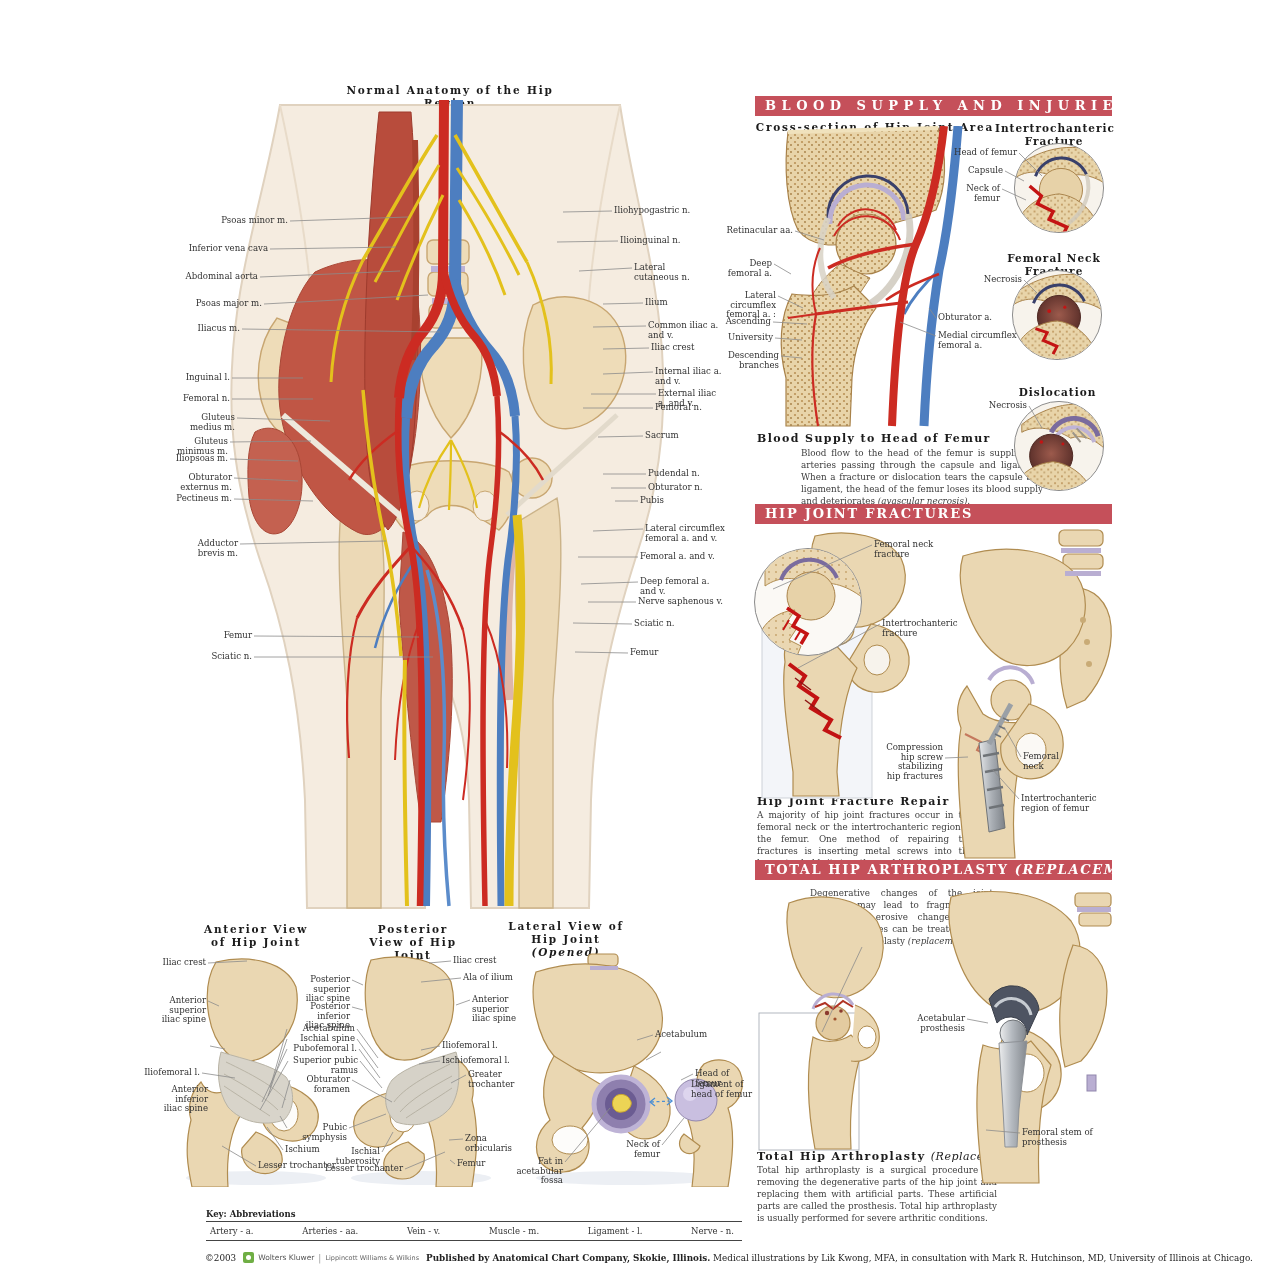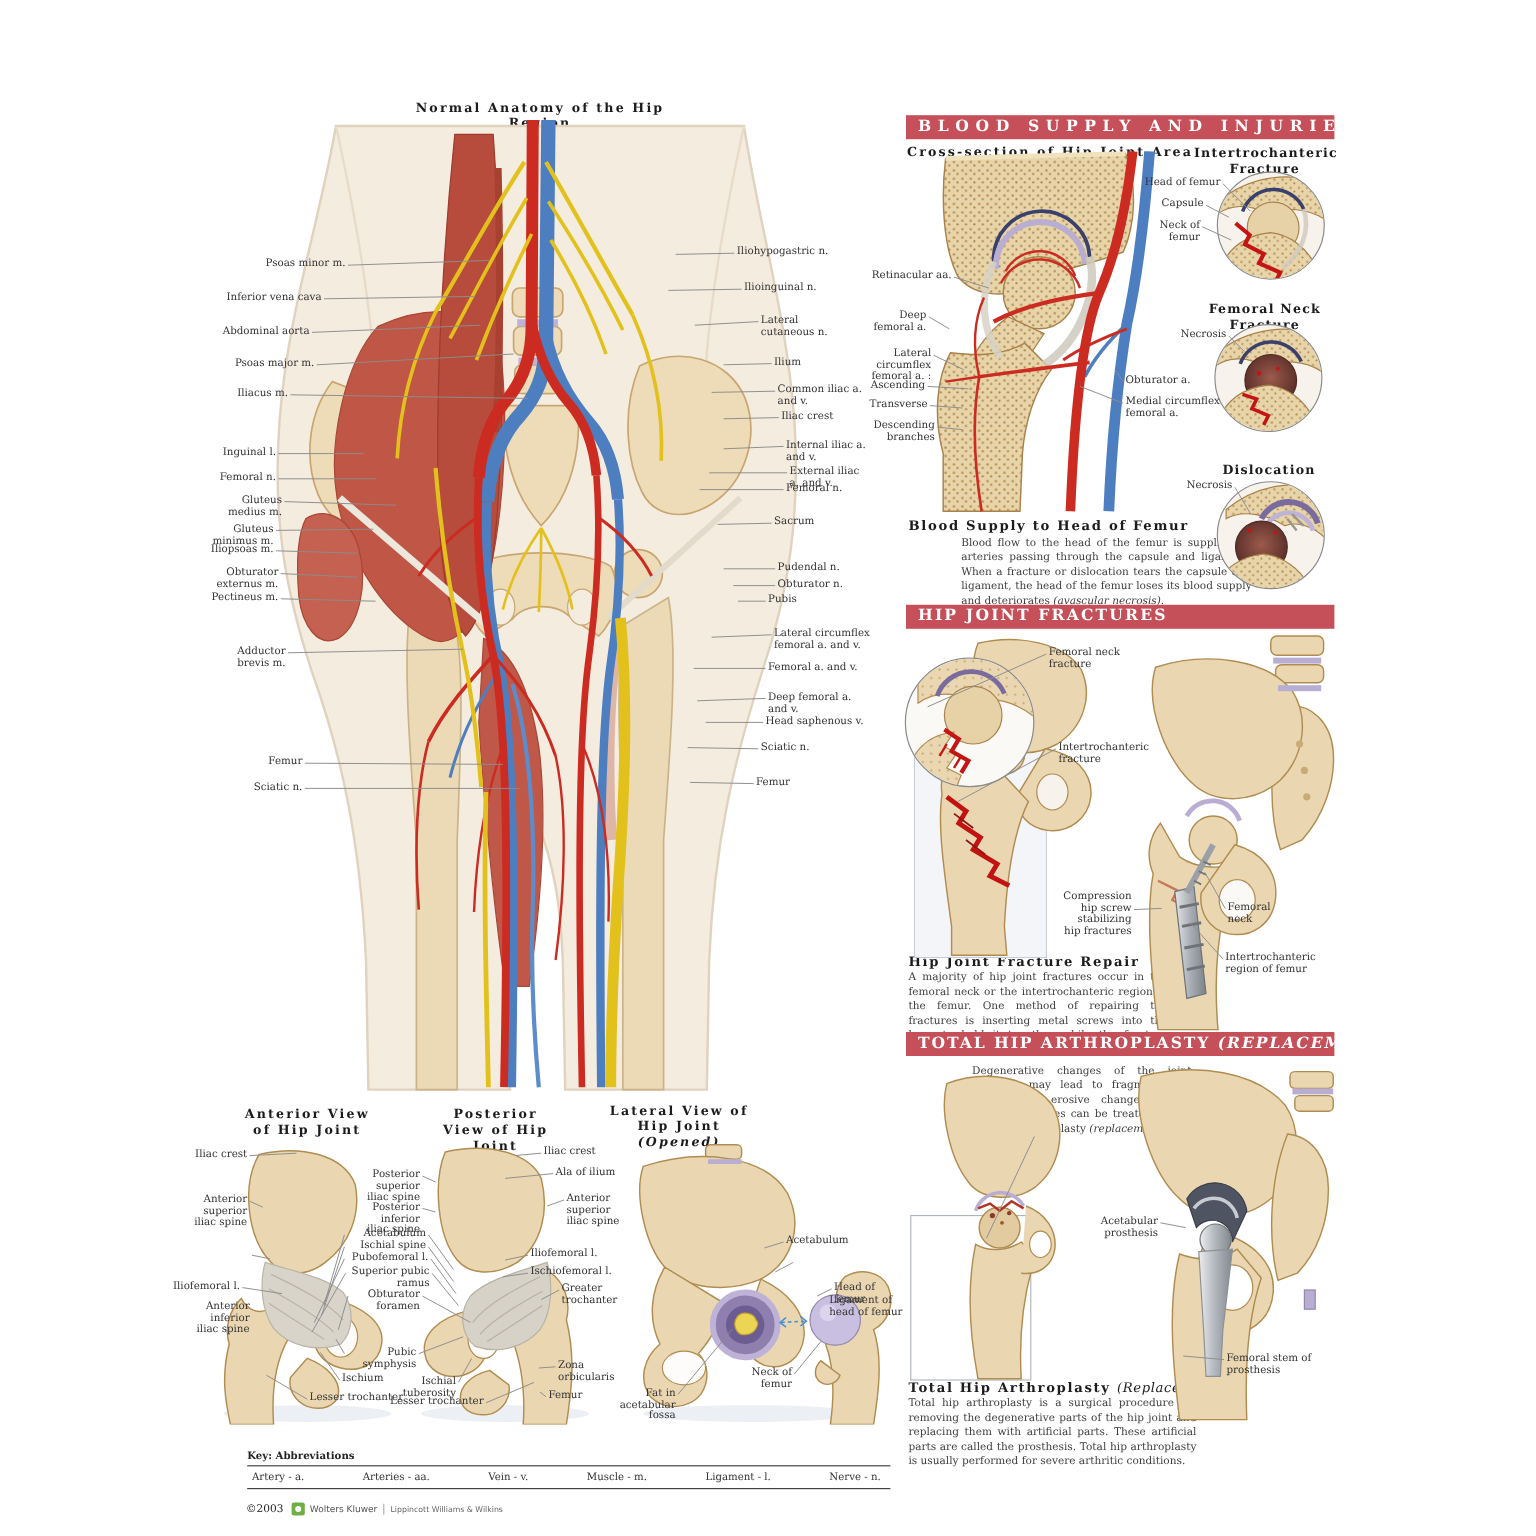--- a/index.html
+++ b/index.html
@@ -398,20 +398,21 @@
   <div class="rule" style="left:206px;top:1240px;width:536px;"></div>
 
   <div class="footer">
     <span>©2003</span>
     <span class="wk">
       <span class="wk-icon"></span>
       <span class="wk-name">Wolters Kluwer</span>
       <span class="wk-div">|</span>
       <span class="wk-name2">Lippincott Williams &amp; Wilkins</span>
     </span>
+    <span><b>Published by Anatomical Chart Company, Skokie, Illinois.</b><span> Medical illustrations by Lik Kwong, MFA, in consultation with Mark R. Hutchinson, MD, University of Illinois at Chicago.</span></span>
   </div>
 
   <svg id="leader-svg">
       <line x1="290" y1="221" x2="408" y2="217"></line>
       <line x1="270" y1="249" x2="396" y2="247"></line>
       <line x1="260" y1="277" x2="400" y2="271"></line>
       <line x1="264" y1="304" x2="428" y2="295"></line>
       <line x1="242" y1="329" x2="440" y2="332"></line>
       <line x1="232" y1="378" x2="303" y2="378"></line>
       <line x1="232" y1="399" x2="313" y2="399"></line>
@@ -524,28 +525,28 @@
       <div class="lbl" style="left: 655px; top: 367px; width: 72px;">Internal iliac a. and v.</div>
       <div class="lbl" style="left: 658px; top: 389px; width: 68px;">External iliac a. and v.</div>
       <div class="lbl" style="left: 655px; top: 403px; width: 60px;">Femoral n.</div>
       <div class="lbl" style="left: 645px; top: 431px; width: 60px;">Sacrum</div>
       <div class="lbl" style="left: 648px; top: 469px; width: 70px;">Pudendal n.</div>
       <div class="lbl" style="left: 648px; top: 483px; width: 70px;">Obturator n.</div>
       <div class="lbl" style="left: 640px; top: 496px; width: 50px;">Pubis</div>
       <div class="lbl" style="left: 645px; top: 524px; width: 90px;">Lateral circumflex femoral a. and v.</div>
       <div class="lbl" style="left: 640px; top: 552px; width: 92px;">Femoral a. and v.</div>
       <div class="lbl" style="left: 640px; top: 577px; width: 70px;">Deep femoral a. and v.</div>
-      <div class="lbl" style="left: 638px; top: 597px; width: 96px;">Head saphenous v.</div>
+      <div class="lbl" style="left: 638px; top: 597px; width: 96px;">Nerve saphenous v.</div>
       <div class="lbl" style="left: 634px; top: 619px; width: 60px;">Sciatic n.</div>
       <div class="lbl" style="left: 630px; top: 648px; width: 60px;">Femur</div>
       <div class="lbl ta-r" style="left: 715px; top: 226px; width: 78px;">Retinacular aa.</div>
       <div class="lbl ta-r" style="left: 716px; top: 259px; width: 56px;">Deep femoral a.</div>
       <div class="lbl ta-r" style="left: 714px; top: 291px; width: 62px;">Lateral circumflex femoral a. :</div>
       <div class="lbl ta-r" style="left: 711px; top: 317px; width: 60px;">Ascending</div>
-      <div class="lbl ta-r" style="left: 713px; top: 333px; width: 60px;">Transverse</div>
+      <div class="lbl ta-r" style="left: 713px; top: 333px; width: 60px;">University</div>
       <div class="lbl ta-r" style="left: 715px; top: 351px; width: 64px;">Descending branches</div>
       <div class="lbl" style="left: 938px; top: 313px; width: 70px;">Obturator a.</div>
       <div class="lbl" style="left: 938px; top: 331px; width: 84px;">Medial circumflex femoral a.</div>
       <div class="lbl ta-r" style="left: 953px; top: 148px; width: 64px;">Head of femur</div>
       <div class="lbl ta-r" style="left: 953px; top: 166px; width: 50px;">Capsule</div>
       <div class="lbl ta-r" style="left: 956px; top: 184px; width: 44px;">Neck of femur</div>
       <div class="lbl ta-r" style="left: 972px; top: 275px; width: 50px;">Necrosis</div>
       <div class="lbl ta-r" style="left: 977px; top: 401px; width: 50px;">Necrosis</div>
       <div class="lbl" style="left: 874px; top: 540px; width: 64px;">Femoral neck fracture</div>
       <div class="lbl" style="left: 882px; top: 619px; width: 80px;">Intertrochanteric fracture</div>

